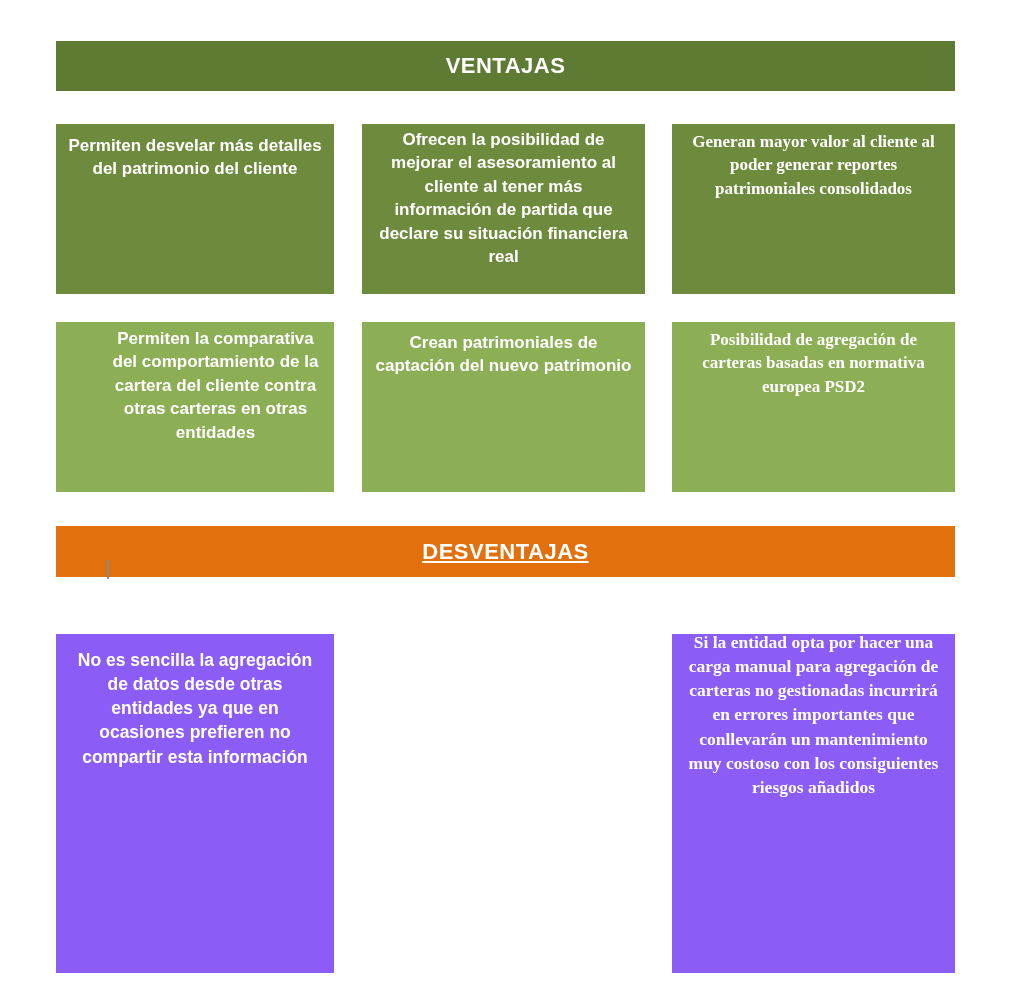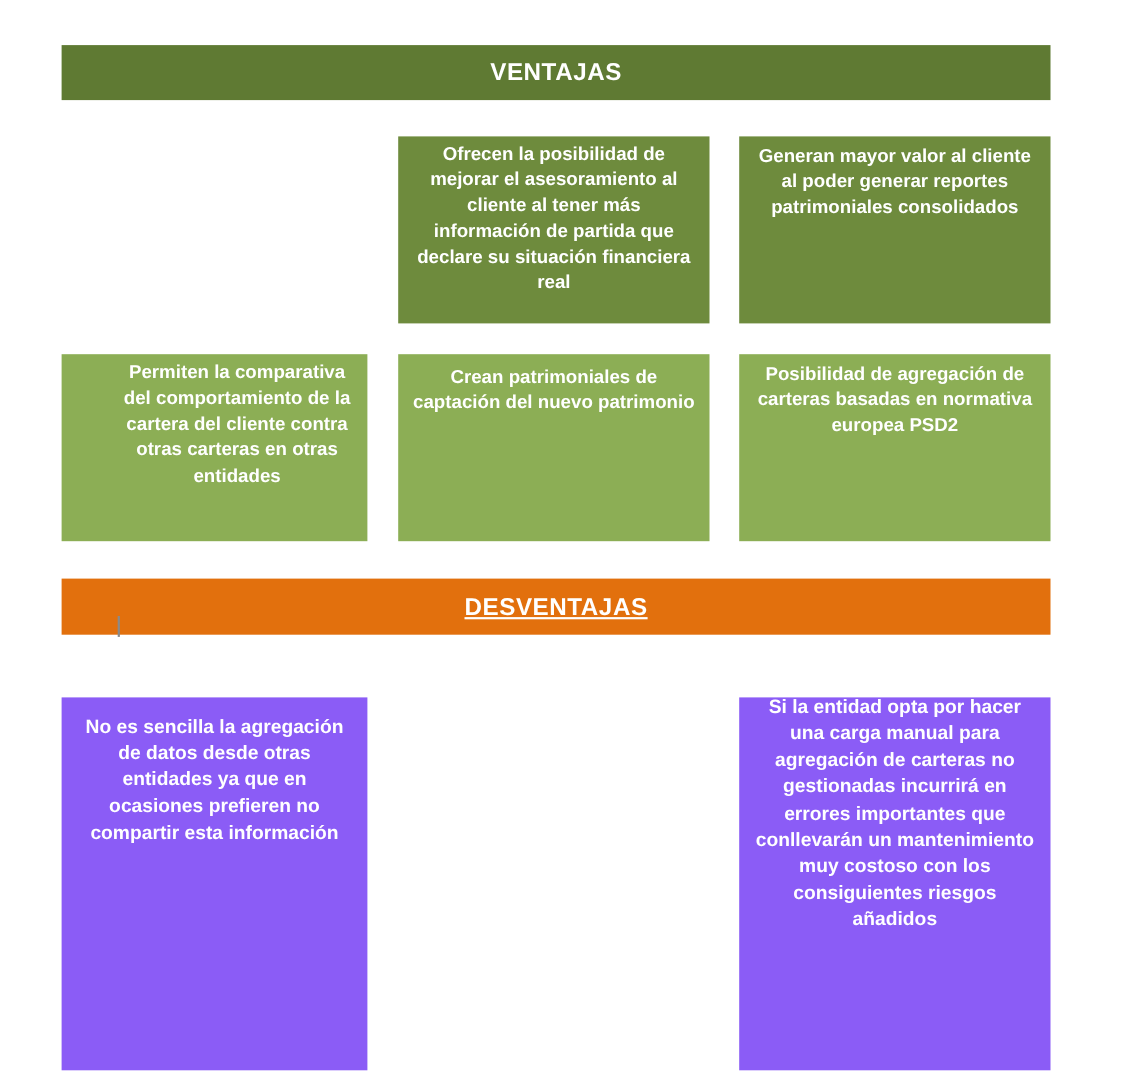--- a/index.html
+++ b/index.html
@@ -58,21 +58,21 @@
     padding: 6px 12px;
   }
   .card-text {
     display: block;
     width: 100%;
   }
 
   
   .col1 { left: 56px;  width: 278px; }
   .col2 { left: 362px; width: 283px; }
-  .col3 { left: 672px; width: 283px; }
+  .col3 { left: 672px; width: 283px; font-family: Liberation Serif, serif; }
 
   
   .row-g1 { top: 124px; height: 170px; background: #6E8B3D; font-size: 17px; }
   
   .row-g2 { top: 322px; height: 170px; background: #8CAE55; font-size: 17px; }
   
   .row-o  { top: 634px; height: 339px; background: #8b5cf6; font-size: 17.5px; }
 
   
   .row-o.col1 .card-text { transform: translateY(8px); }
@@ -99,20 +99,23 @@
 </style>
 </head>
 <body>
 
 <div class="canvas">
 
   <div class="banner banner-ventajas">
     <span>VENTAJAS</span>
   </div>
 
+  <div class="card row-g1 col1">
+    <span class="card-text">Permiten desvelar más detalles del patrimonio del cliente</span>
+  </div>
   <div class="card row-g1 col2">
     <span class="card-text">Ofrecen la posibilidad de mejorar el asesoramiento al cliente al tener más información de partida que declare su situación financiera real</span>
   </div>
   <div class="card row-g1 col3">
     <span class="card-text">Generan mayor valor al cliente al poder generar reportes patrimoniales consolidados</span>
   </div>
 
   <div class="card row-g2 col1">
     <span class="card-text">Permiten la comparativa del comportamiento de la cartera del cliente contra otras carteras en otras entidades</span>
   </div>

